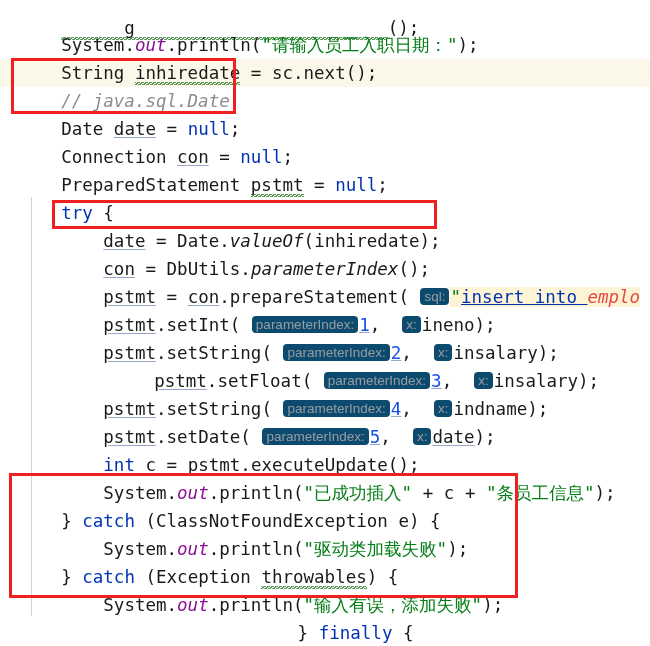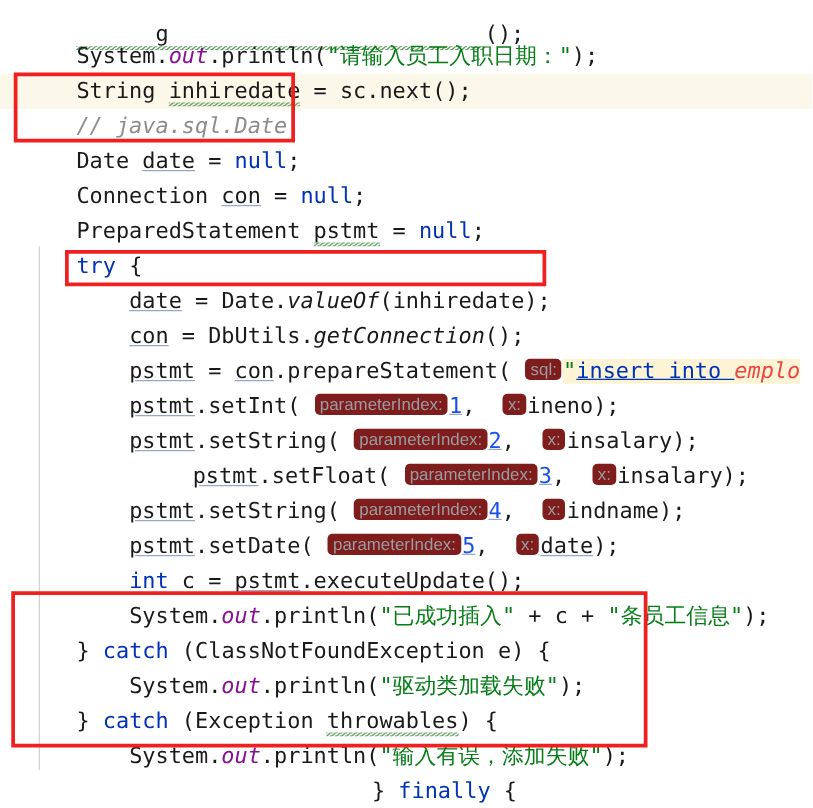--- a/index.html
+++ b/index.html
@@ -28,21 +28,21 @@
   .cmt     {color:#8c8c8c;font-style:italic;}
   .field   {color:#871094;font-style:italic;}   
   .mstatic {color:#1a1a1a;font-style:italic;}   
   .var     {text-decoration:underline;text-decoration-color:#9aa7c4;text-underline-offset:2px;}
   .nullkw  {color:#0033b3;}
   .plain   {color:#1a1a1a;}
   .punc    {color:#1a1a1a;}
 
   
   .hint{
-    background:#7f1d1d;color:#999da3;border-radius:4px;
+    background:#0c4a6e;color:#999da3;border-radius:4px;
     font-size:13.5px;font-family:"Liberation Sans",sans-serif;
     padding:1px 4px 1px 4px;margin:0 1px;position:relative;top:-2px;
   }
 
   
   .sq{
     background-image:repeating-linear-gradient(135deg,#5a9a5a 0 1px,transparent 1px 2px);
     background-repeat:repeat-x;background-position:0 100%;background-size:4px 3px;
     padding-bottom:2px;
   }
@@ -103,21 +103,21 @@
 
   <div class="line" style="top:171px;">
     <span class="txt"><span class="kw">try</span> <span class="punc">{</span></span>
   </div>
 
   <div class="line" style="top:199px;">
     <span class="txt">    <span class="plain var">date</span> <span class="punc">=</span> <span class="plain">Date</span><span class="punc">.</span><span class="mstatic">valueOf</span><span class="punc">(</span><span class="plain">inhiredate</span><span class="punc">);</span></span>
   </div>
 
   <div class="line" style="top:227px;">
-    <span class="txt">    <span class="plain var">con</span> <span class="punc">=</span> <span class="plain">DbUtils</span><span class="punc">.</span><span class="mstatic">getConnection</span><span class="punc">();</span></span>
+    <span class="txt">    <span class="plain var">con</span> <span class="punc">=</span> <span class="plain">DbUtils</span><span class="punc">.</span><span class="mstatic">parameterIndex</span><span class="punc">();</span></span>
   </div>
 
   <div class="line" style="top:255px;">
     <span class="txt">    <span class="plain var">pstmt</span> <span class="punc">=</span> <span class="plain var">con</span><span class="punc">.</span><span class="plain">prepareStatement</span><span class="punc">(</span> <span class="hint">sql:</span><span class="sqlhl"><span class="str">"</span><span class="strsql">insert into </span><span class="strsqlk">emplo</span></span></span>
   </div>
 
   <div class="line" style="top:283px;">
     <span class="txt">    <span class="plain var">pstmt</span><span class="punc">.</span><span class="plain">setInt</span><span class="punc">(</span> <span class="hint">parameterIndex:</span><span class="num">1</span><span class="punc">,</span>  <span class="hint">x:</span><span class="plain">ineno</span><span class="punc">);</span></span>
   </div>
 

